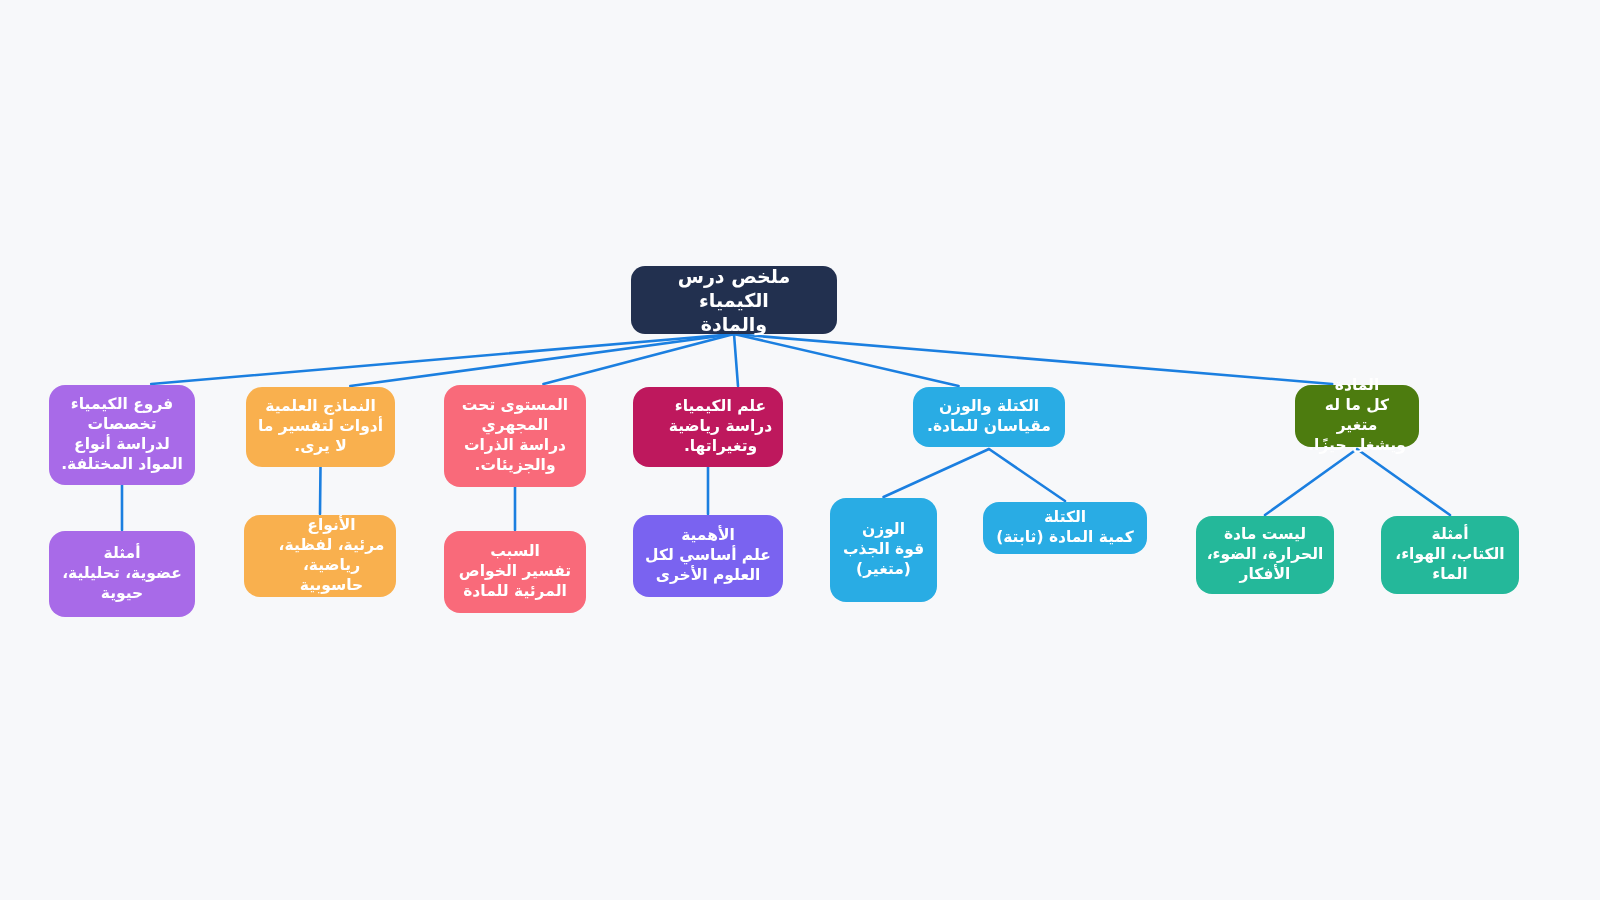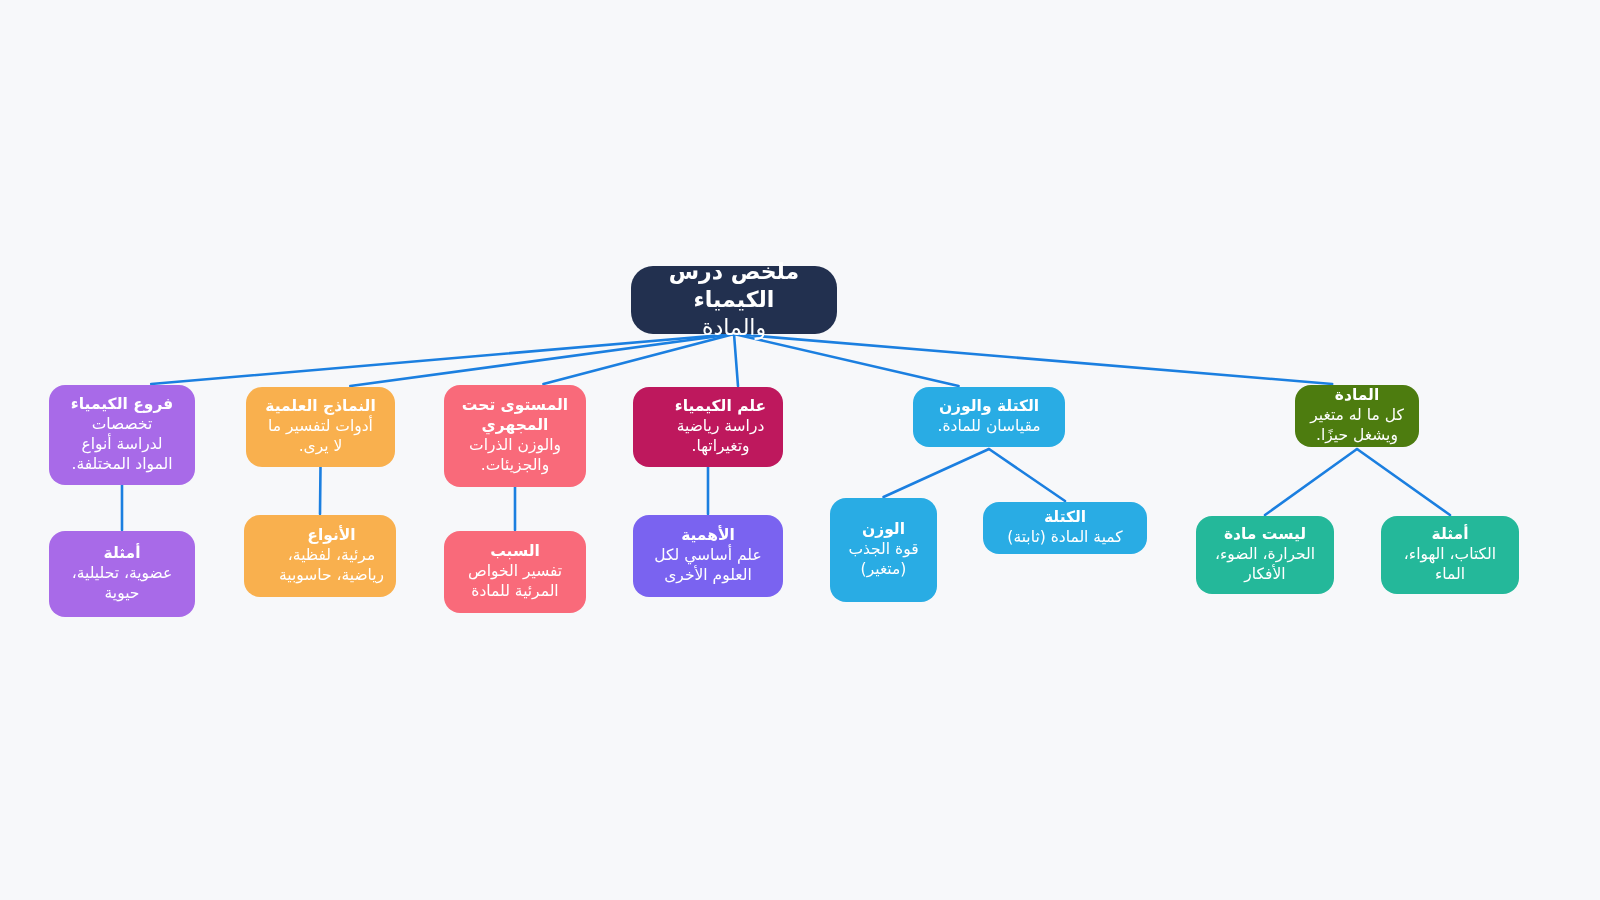--- a/index.html
+++ b/index.html
@@ -65,26 +65,26 @@
     display: flex;
     flex-direction: column;
     align-items: center;
     justify-content: center;
     padding: 6px 10px;
     line-height: 1.28;
     font-weight: bold;
     z-index: 5;
   }
   .node .title { display: block; white-space: pre-line; }
-  .node .desc  { display: block; white-space: pre-line; font-weight: normal; }
+  .node .desc  { display: block; white-space: pre-line; font-weight: bold; }
 
   .root {
     background: #22304f;
-    border-radius: 22px;
-    font-size: 22px;
+    border-radius: 14px;
+    font-size: 19px;
   }
   .lvl1 { font-size: 15.5px; }
   .lvl2 { font-size: 15.5px; }
 </style>
 </head>
 <body>
 
 <div id="canvas">
 
 
@@ -128,21 +128,21 @@
 لا يرى.</span>
       </div>
       <div class="node lvl2" style="left: 244px; top: 515px; width: 152px; height: 82px; background: rgb(249, 176, 78); padding-left: 33px;">
         <span class="title">الأنواع</span>
         <span class="desc">مرئية، لفظية،
 رياضية، حاسوبية</span>
       </div>
       <div class="node lvl1" style="left: 444px; top: 385px; width: 142px; height: 102px; background: rgb(249, 106, 122);">
         <span class="title">المستوى تحت
 المجهري</span>
-        <span class="desc">والوزن الذرات
+        <span class="desc">دراسة الذرات
 والجزيئات.</span>
       </div>
       <div class="node lvl2" style="left: 444px; top: 531px; width: 142px; height: 82px; background: rgb(249, 106, 122);">
         <span class="title">السبب</span>
         <span class="desc">تفسير الخواص
 المرئية للمادة</span>
       </div>
       <div class="node lvl1" style="left: 633px; top: 387px; width: 150px; height: 80px; background: #be185d; padding-left: 35px;">
         <span class="title">علم الكيمياء</span>
         <span class="desc">دراسة رياضية

